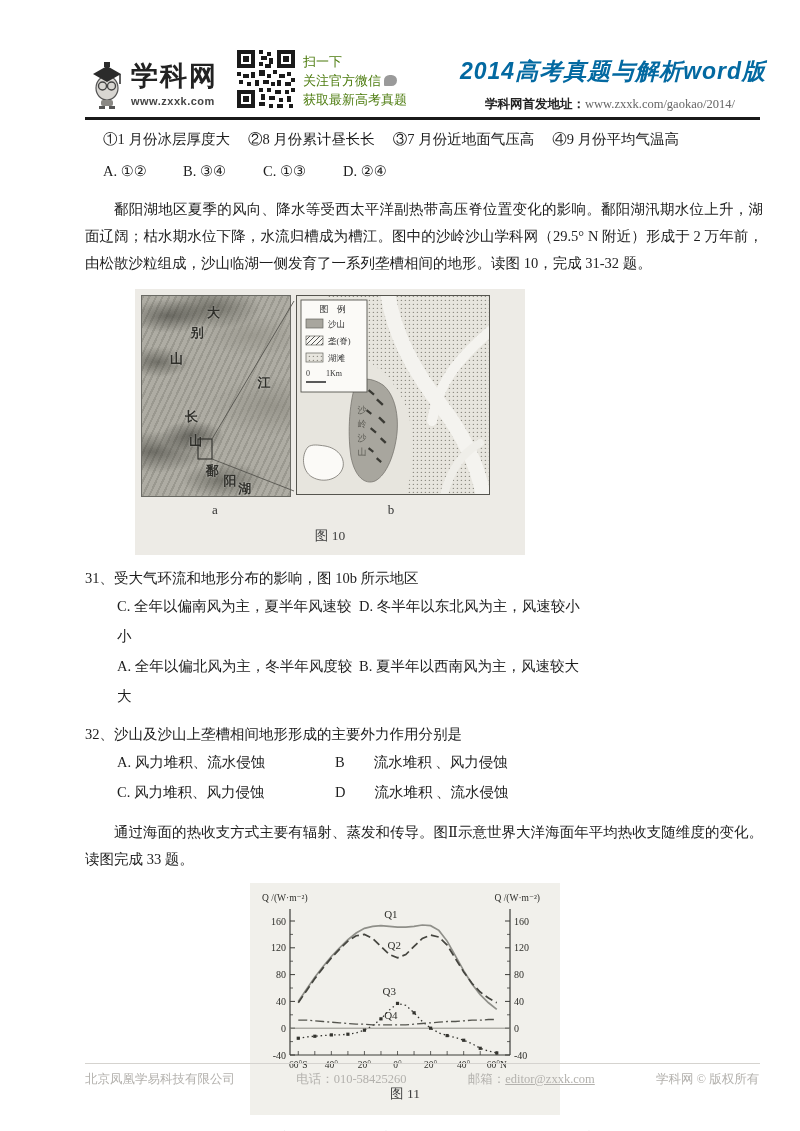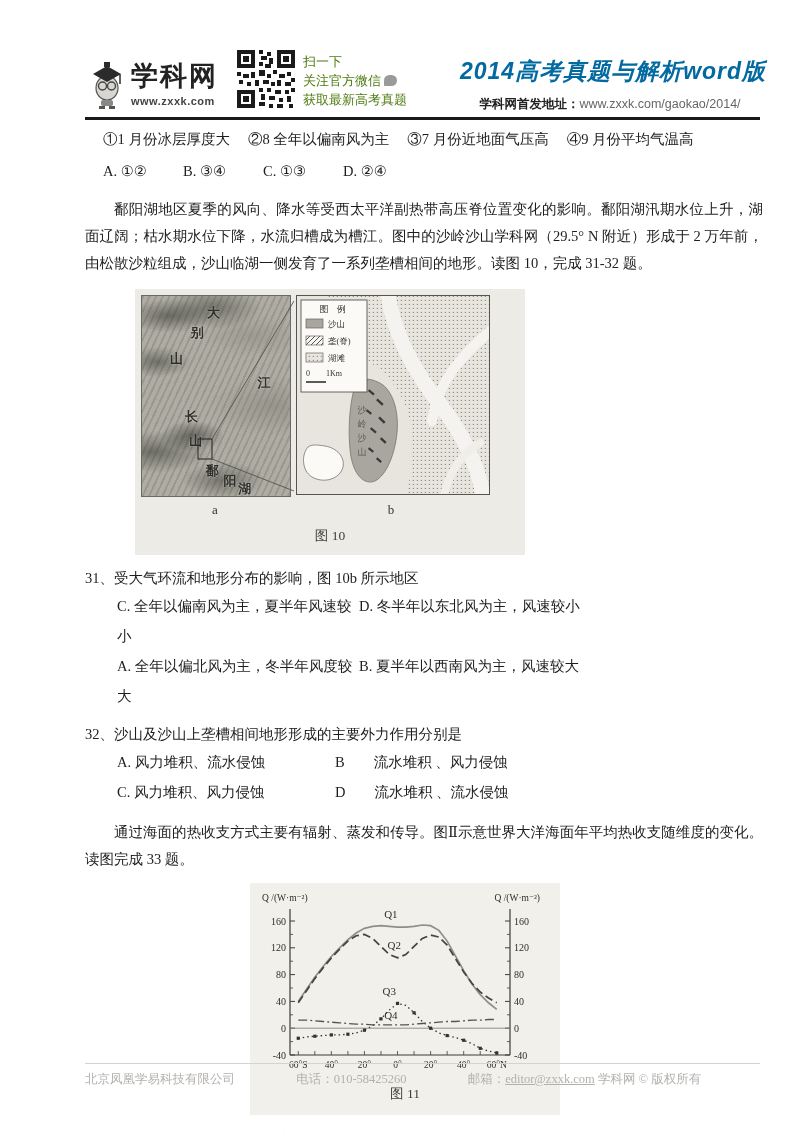--- a/index.html
+++ b/index.html
@@ -13,21 +13,21 @@
   .logo-name{font-size:27px;font-weight:bold;letter-spacing:2px;color:#222;}
   .logo-url{display:block;font-size:11px;font-weight:bold;color:#444;margin-top:1px;letter-spacing:.5px;}
   .qr{position:absolute;left:152px;top:0px;width:58px;height:58px;background:#fff;}
   .qr-cap{position:absolute;left:218px;top:2px;font-family:"Liberation Sans",sans-serif;
           font-size:13px;color:#4d7c0f;line-height:19px;white-space:nowrap;}
   .bubble{display:inline-block;width:13px;height:11px;background:#9a9a9a;border-radius:6px 6px 6px 1px;
           vertical-align:-1px;margin-left:3px;}
   .hdr-right{position:absolute;right:0;top:6px;width:300px;text-align:center;}
   .hdr-title{font-family:"Liberation Sans",sans-serif;font-size:23px;font-weight:bold;
              font-style:italic;color:#0369a1;letter-spacing:1px;white-space:nowrap;}
-  .hdr-sub{margin-top:9px;font-family:Liberation Sans, sans-serif;font-size:12.5px;color:#666;white-space:nowrap;}
+  .hdr-sub{margin-top:9px;font-family:Liberation Serif, serif;font-size:12.5px;color:#666;white-space:nowrap;}
   .hdr-sub b{color:#222;}
   .rule{position:absolute;left:85px;right:40px;top:117px;height:2.5px;background:#191919;}
   
   .content{position:absolute;left:85px;top:126px;width:678px;font-size:14.5px;line-height:26px;}
   .subitems{padding-left:18px;white-space:nowrap;}
   .subitems span{margin-right:18px;}
   .answer-row{padding-left:18px;margin-top:6px;}
   .answer-row span{display:inline-block;width:80px;}
   .para{margin-top:12px;text-indent:2em;text-align:justify;line-height:27px;}
   .stem{margin-top:10px;}
@@ -59,21 +59,21 @@
   .fig-cap{text-align:center;font-size:13.5px;color:#404040;padding:0 0 4px 0;}
   
   .fig11{margin:10px 0 0 165px;width:302px;background:#f1f0eb;padding:6px 4px 4px 4px;}
   .fig11 svg{display:block;}
   
   .footline{position:absolute;left:85px;right:40px;top:1063px;height:1px;background:#d5d3cf;}
   .footer{position:absolute;left:85px;right:40px;top:1071px;font-size:12.5px;color:#b3b1ad;white-space:nowrap;}
   .footer span{margin-right:0;}
   .f-phone{margin-left:58px;}
   .f-mail{margin-left:58px;}
-  .f-copy{font-family:Liberation Serif, serif;}
+  .f-copy{margin-left:58px;font-family:Liberation Serif, serif;}
   .footer a{color:#b3b1ad;text-decoration:underline;}
 </style>
 </head>
 <body>
 
 <div class="page">
 
   <div class="hdr">
     <div class="logo">
       <svg class="mascot" viewBox="0 0 40 52">
@@ -150,21 +150,21 @@
     <div class="hdr-right">
       <div class="hdr-title">2014高考真题与解析word版</div>
       <div class="hdr-sub"><b>学科网首发地址：</b><span>www.zxxk.com/gaokao/2014/</span></div>
     </div>
   </div>
   <div class="rule"></div>
 
   <div class="content">
 
     <div class="subitems">
-      <span>①1 月份冰层厚度大</span><span>②8 全年以偏南风为主</span><span>③7 月份近地面气压高</span><span>④9 月份平均气温高</span>
+      <span>①1 月份冰层厚度大</span><span>②8 月份累计昼长长</span><span>③7 月份近地面气压高</span><span>④9 月份平均气温高</span>
     </div>
     <div class="answer-row">
       <span>A. ①②</span><span>B. ③④</span><span>C. ①③</span><span>D. ②④</span>
     </div>
 
     <div class="para">鄱阳湖地区夏季的风向、降水等受西太平洋副热带高压脊位置变化的影响。鄱阳湖汛期水位上升，湖面辽阔；枯水期水位下降，水流归槽成为槽江。图中的沙岭沙山学科网（29.5° N 附近）形成于 2 万年前，由松散沙粒组成，沙山临湖一侧发育了一系列垄槽相间的地形。读图 10，完成 31-32 题。</div>
 
     <div class="fig10">
       <div class="panels">
         <div class="panelA">

